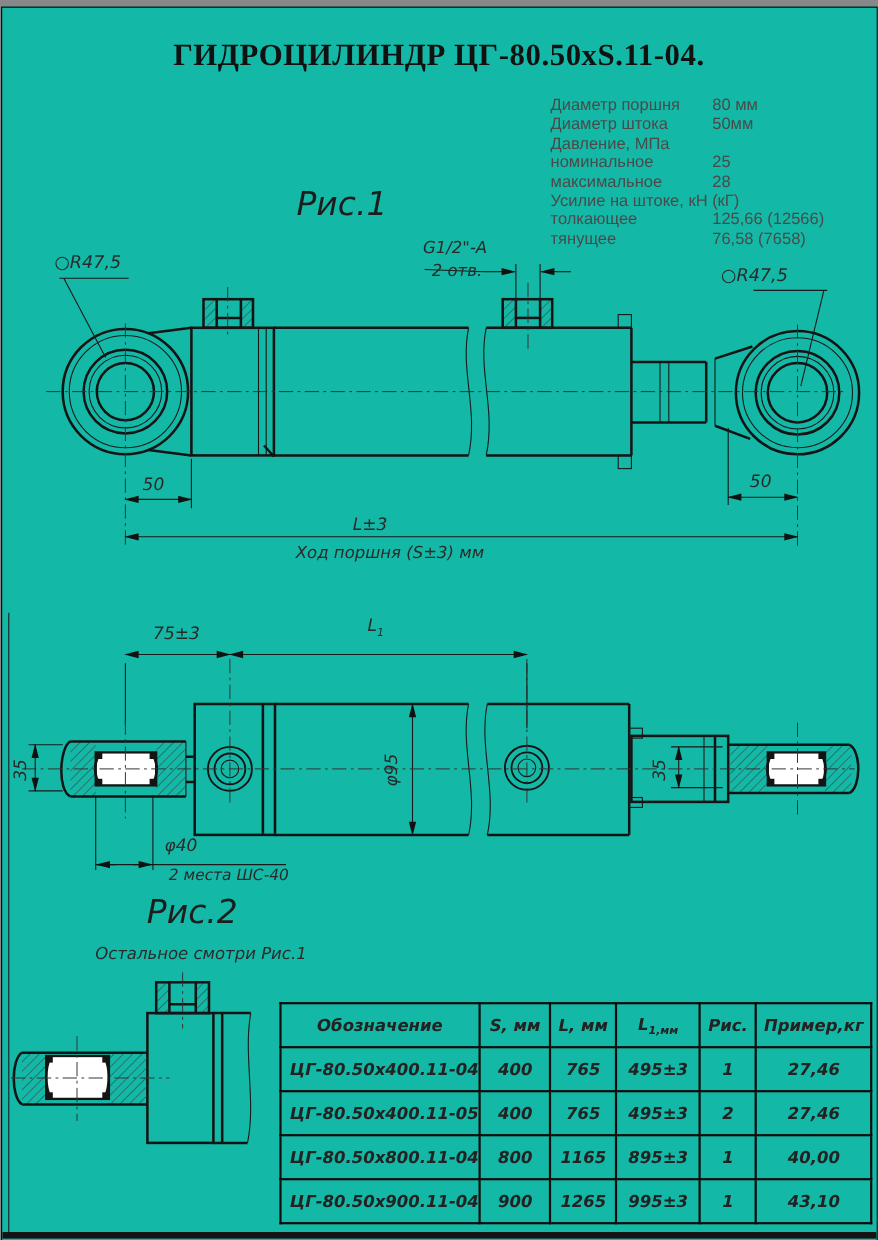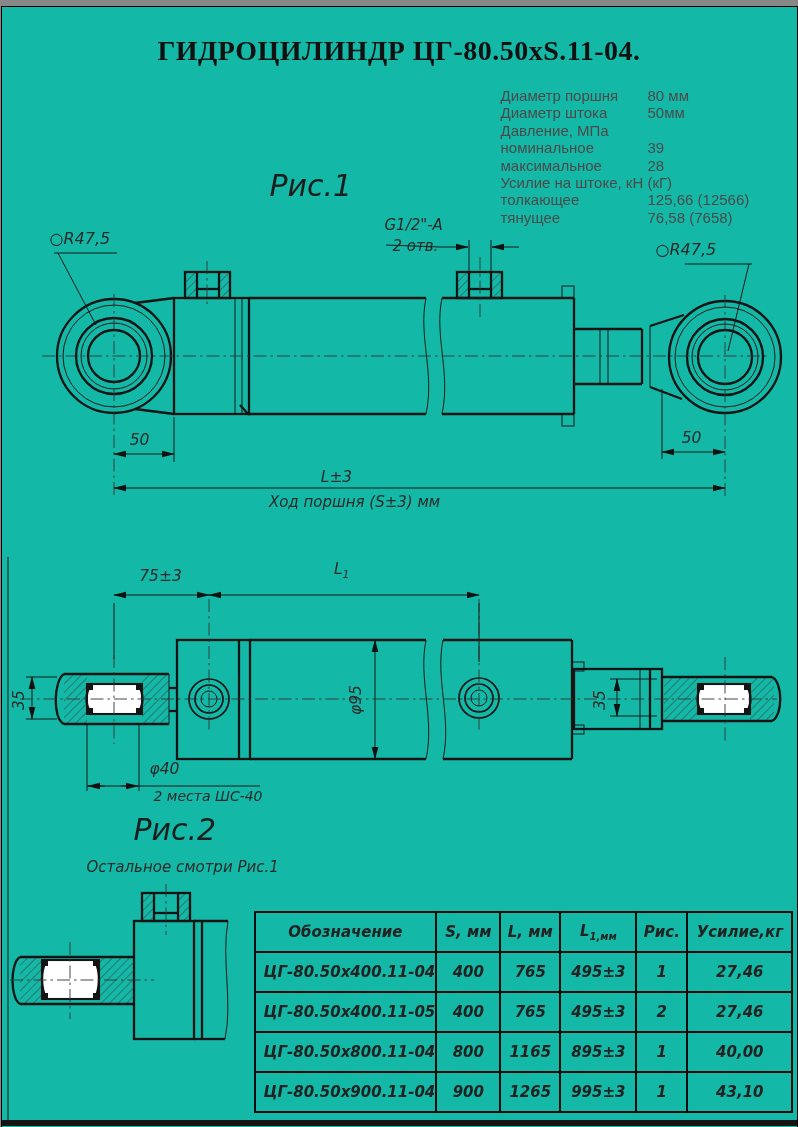--- a/index.html
+++ b/index.html
@@ -248,21 +248,21 @@
     <line x1="6" y1="550" x2="6" y2="1114" class="tn"></line>
     <rect x="0" y="1113" width="795" height="6" class="bk"></rect>
   </svg>
 
   <div class="abs title">ГИДРОЦИЛИНДР ЦГ-80.50хS.11-04.</div>
 
   <div class="abs specs">
     <div class="spec-row"><span class="spec-label">Диаметр поршня</span><span>80 мм</span></div>
     <div class="spec-row"><span class="spec-label">Диаметр штока</span><span>50мм</span></div>
     <div class="spec-row"><span class="spec-label">Давление, МПа</span><span></span></div>
-    <div class="spec-row"><span class="spec-label">номинальное</span><span>39</span></div>
+    <div class="spec-row"><span class="spec-label">номинальное</span><span>25</span></div>
     <div class="spec-row"><span class="spec-label">максимальное</span><span>28</span></div>
     <div class="spec-row"><span class="spec-label">Усилие на штоке, кН (кГ)</span><span></span></div>
     <div class="spec-row"><span class="spec-label">толкающее</span><span>125,66 (12566)</span></div>
     <div class="spec-row"><span class="spec-label">тянущее</span><span>76,58 (7658)</span></div>
   </div>
 
   <div class="abs caption" style="left:268px;top:161px;">Рис.1</div>
   <div class="abs tech" style="left:48px;top:222px;font-size:16px;">○R47,5</div>
   <div class="abs tech" style="left:654px;top:233px;font-size:16px;">○R47,5</div>
   <div class="abs tech" style="left:383px;top:209px;">G1/2"-A</div>
@@ -292,21 +292,21 @@
         <col style="width:51px">
         <col style="width:105px">
     </colgroup>
     <tbody>
         <tr>
       <th>Обозначение</th>
       <th>S, мм</th>
       <th>L, мм</th>
       <th><span>L</span><sub>1,мм</sub></th>
       <th>Рис.</th>
-      <th>Усилие,кг</th>
+      <th>Пример,кг</th>
     </tr>
     <tr>
       <td class="name">ЦГ-80.50х400.11-04</td>
       <td>400</td>
       <td>765</td>
       <td>495±3</td>
       <td>1</td>
       <td>27,46</td>
     </tr>
     <tr>

